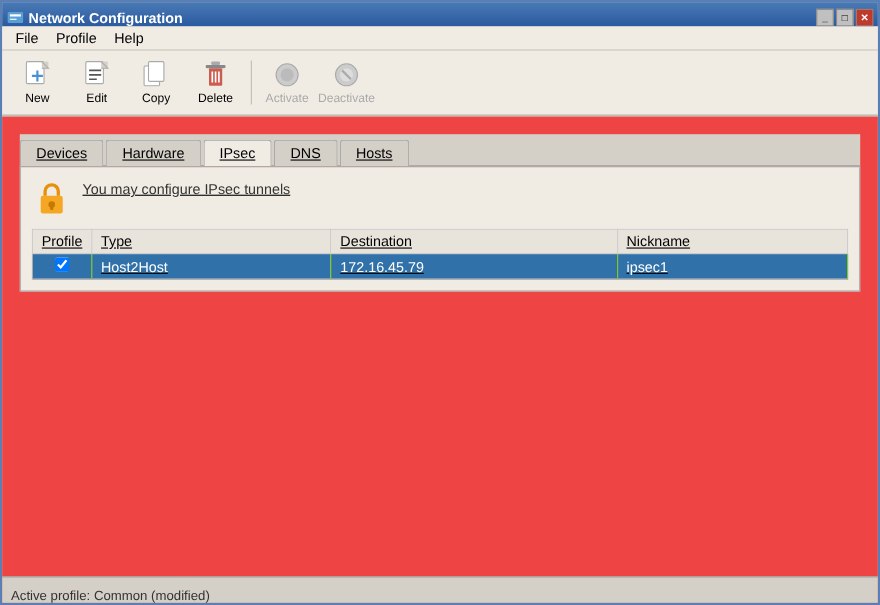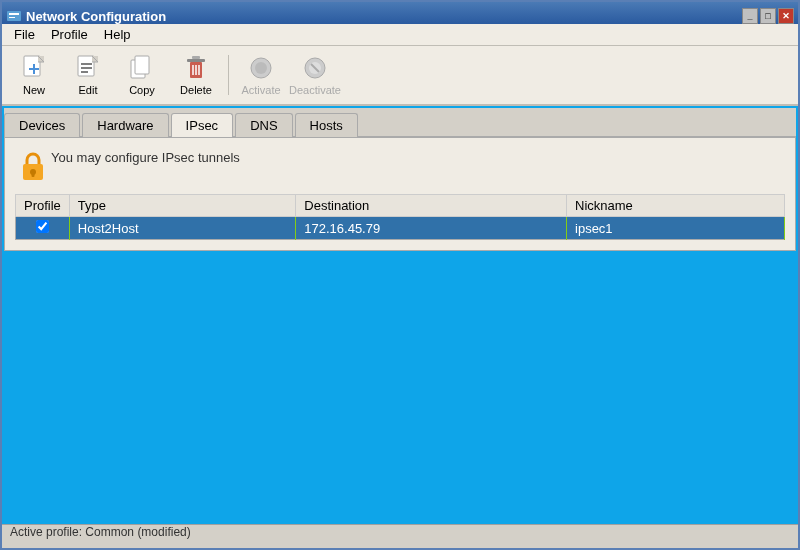--- a/index.html
+++ b/index.html
@@ -140,20 +140,21 @@
       background: #f0ece4;
       border: 1px solid #aaa;
       border-top: none;
       padding: 10px;
     }
 
     
     .info-box {
       display: flex;
       align-items: flex-start;
+      gap: 10px;
       margin-bottom: 10px;
     }
     .info-text {
       font-size: 13px;
       color: #333;
       line-height: 1.5;
     }
 
     
     .data-table {
@@ -184,45 +185,46 @@
       width: 24px;
       text-align: center;
     }
 
     
     .statusbar {
       background: #d4d0c8;
       border-top: 1px solid #a0a0a0;
       height: 24px;
       display: flex;
-      align-items: flex-start;
+      align-items: flex-end;
       padding: 0 8px;
       font-size: 12px;
       color: #333;
       position: absolute;
       bottom: 0;
       left: 0;
       right: 0;
     }
 
     .window {
       width: 800px;
       height: 550px;
       display: flex;
       flex-direction: column;
       border: 2px solid #5a7fb5;
       position: relative;
     }
 
     .window-body {
       flex: 1;
-      background: #0ea5e9;
-      padding: 2px;
+      background: #ef4444;
+      padding: 16px;
       padding-bottom: 28px;
       overflow: hidden;
+      text-decoration: underline;
     }
 
     
     .lock-svg {
       width: 36px;
       height: 36px;
     }
   </style>
 </head>
 <body>

